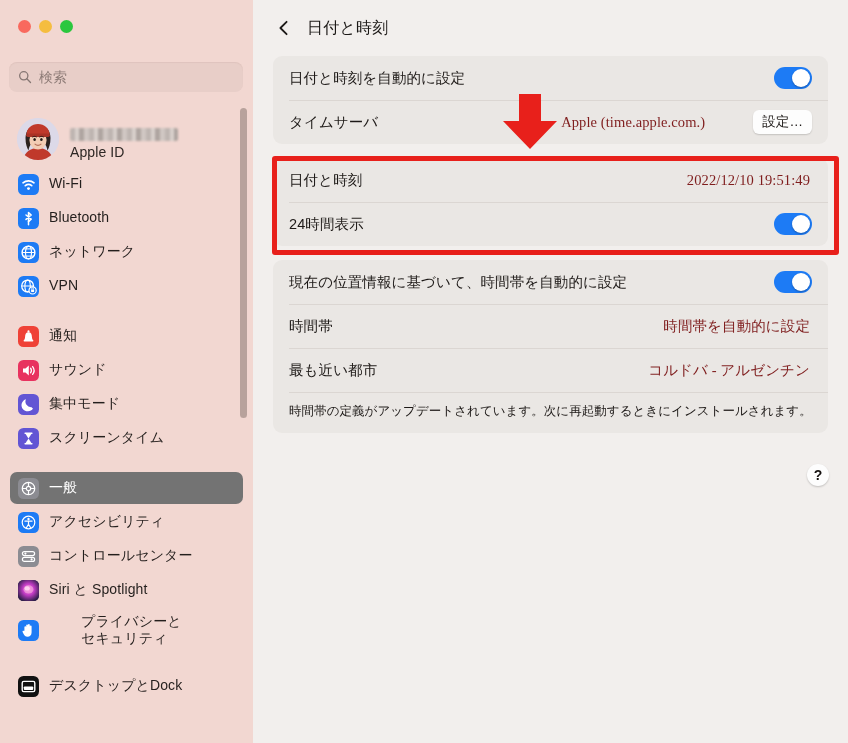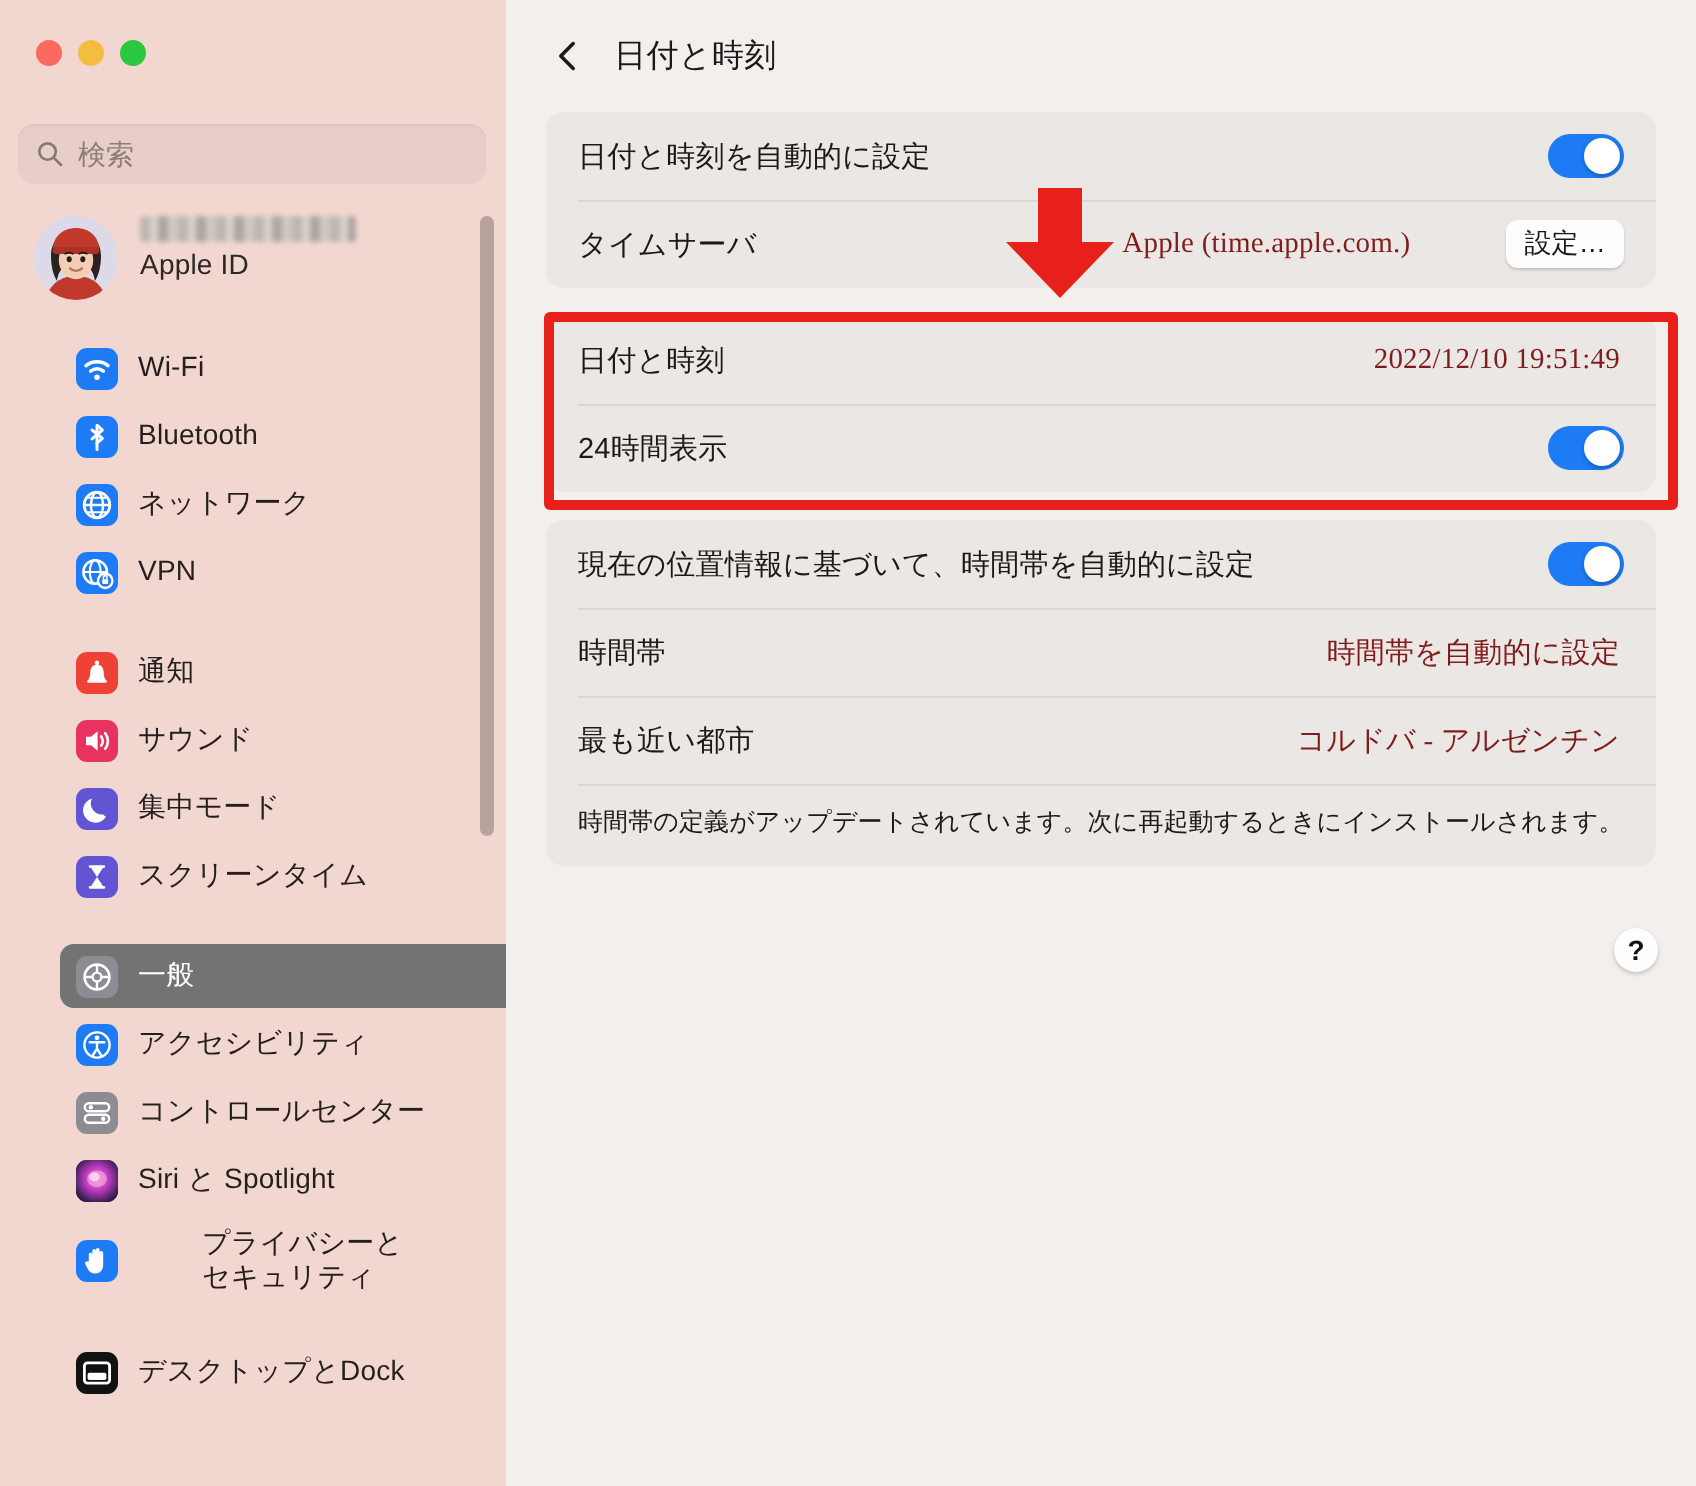--- a/index.html
+++ b/index.html
@@ -76,21 +76,21 @@
   .search-input::placeholder { color: #8e7c77; }
 
   
   .profile {
     position: absolute;
     top: 108px;
     left: 10px;
     width: 232px;
     height: 52px;
     display: flex;
-    align-items: flex-start;
+    align-items: flex-end;
     padding: 0 7px;
     border-radius: 8px;
   }
   .avatar {
     width: 42px; height: 42px;
     flex: 0 0 42px;
     border-radius: 50%;
     background: #dcd9e8;
     margin-right: 11px;
     overflow: hidden;
@@ -114,21 +114,20 @@
     color: #2e2724;
     letter-spacing: .1px;
   }
 
   
   .nav {
     position: absolute;
     top: 168px;
     left: 0;
     width: 253px;
-    margin-left: 20px;
   }
   .nav-group { padding: 0 10px; }
   .nav-gap { height: 16px; }
 
   .nav-item {
     display: flex;
     align-items: center;
     height: 32px;
     padding: 0 8px;
     border-radius: 7px;

